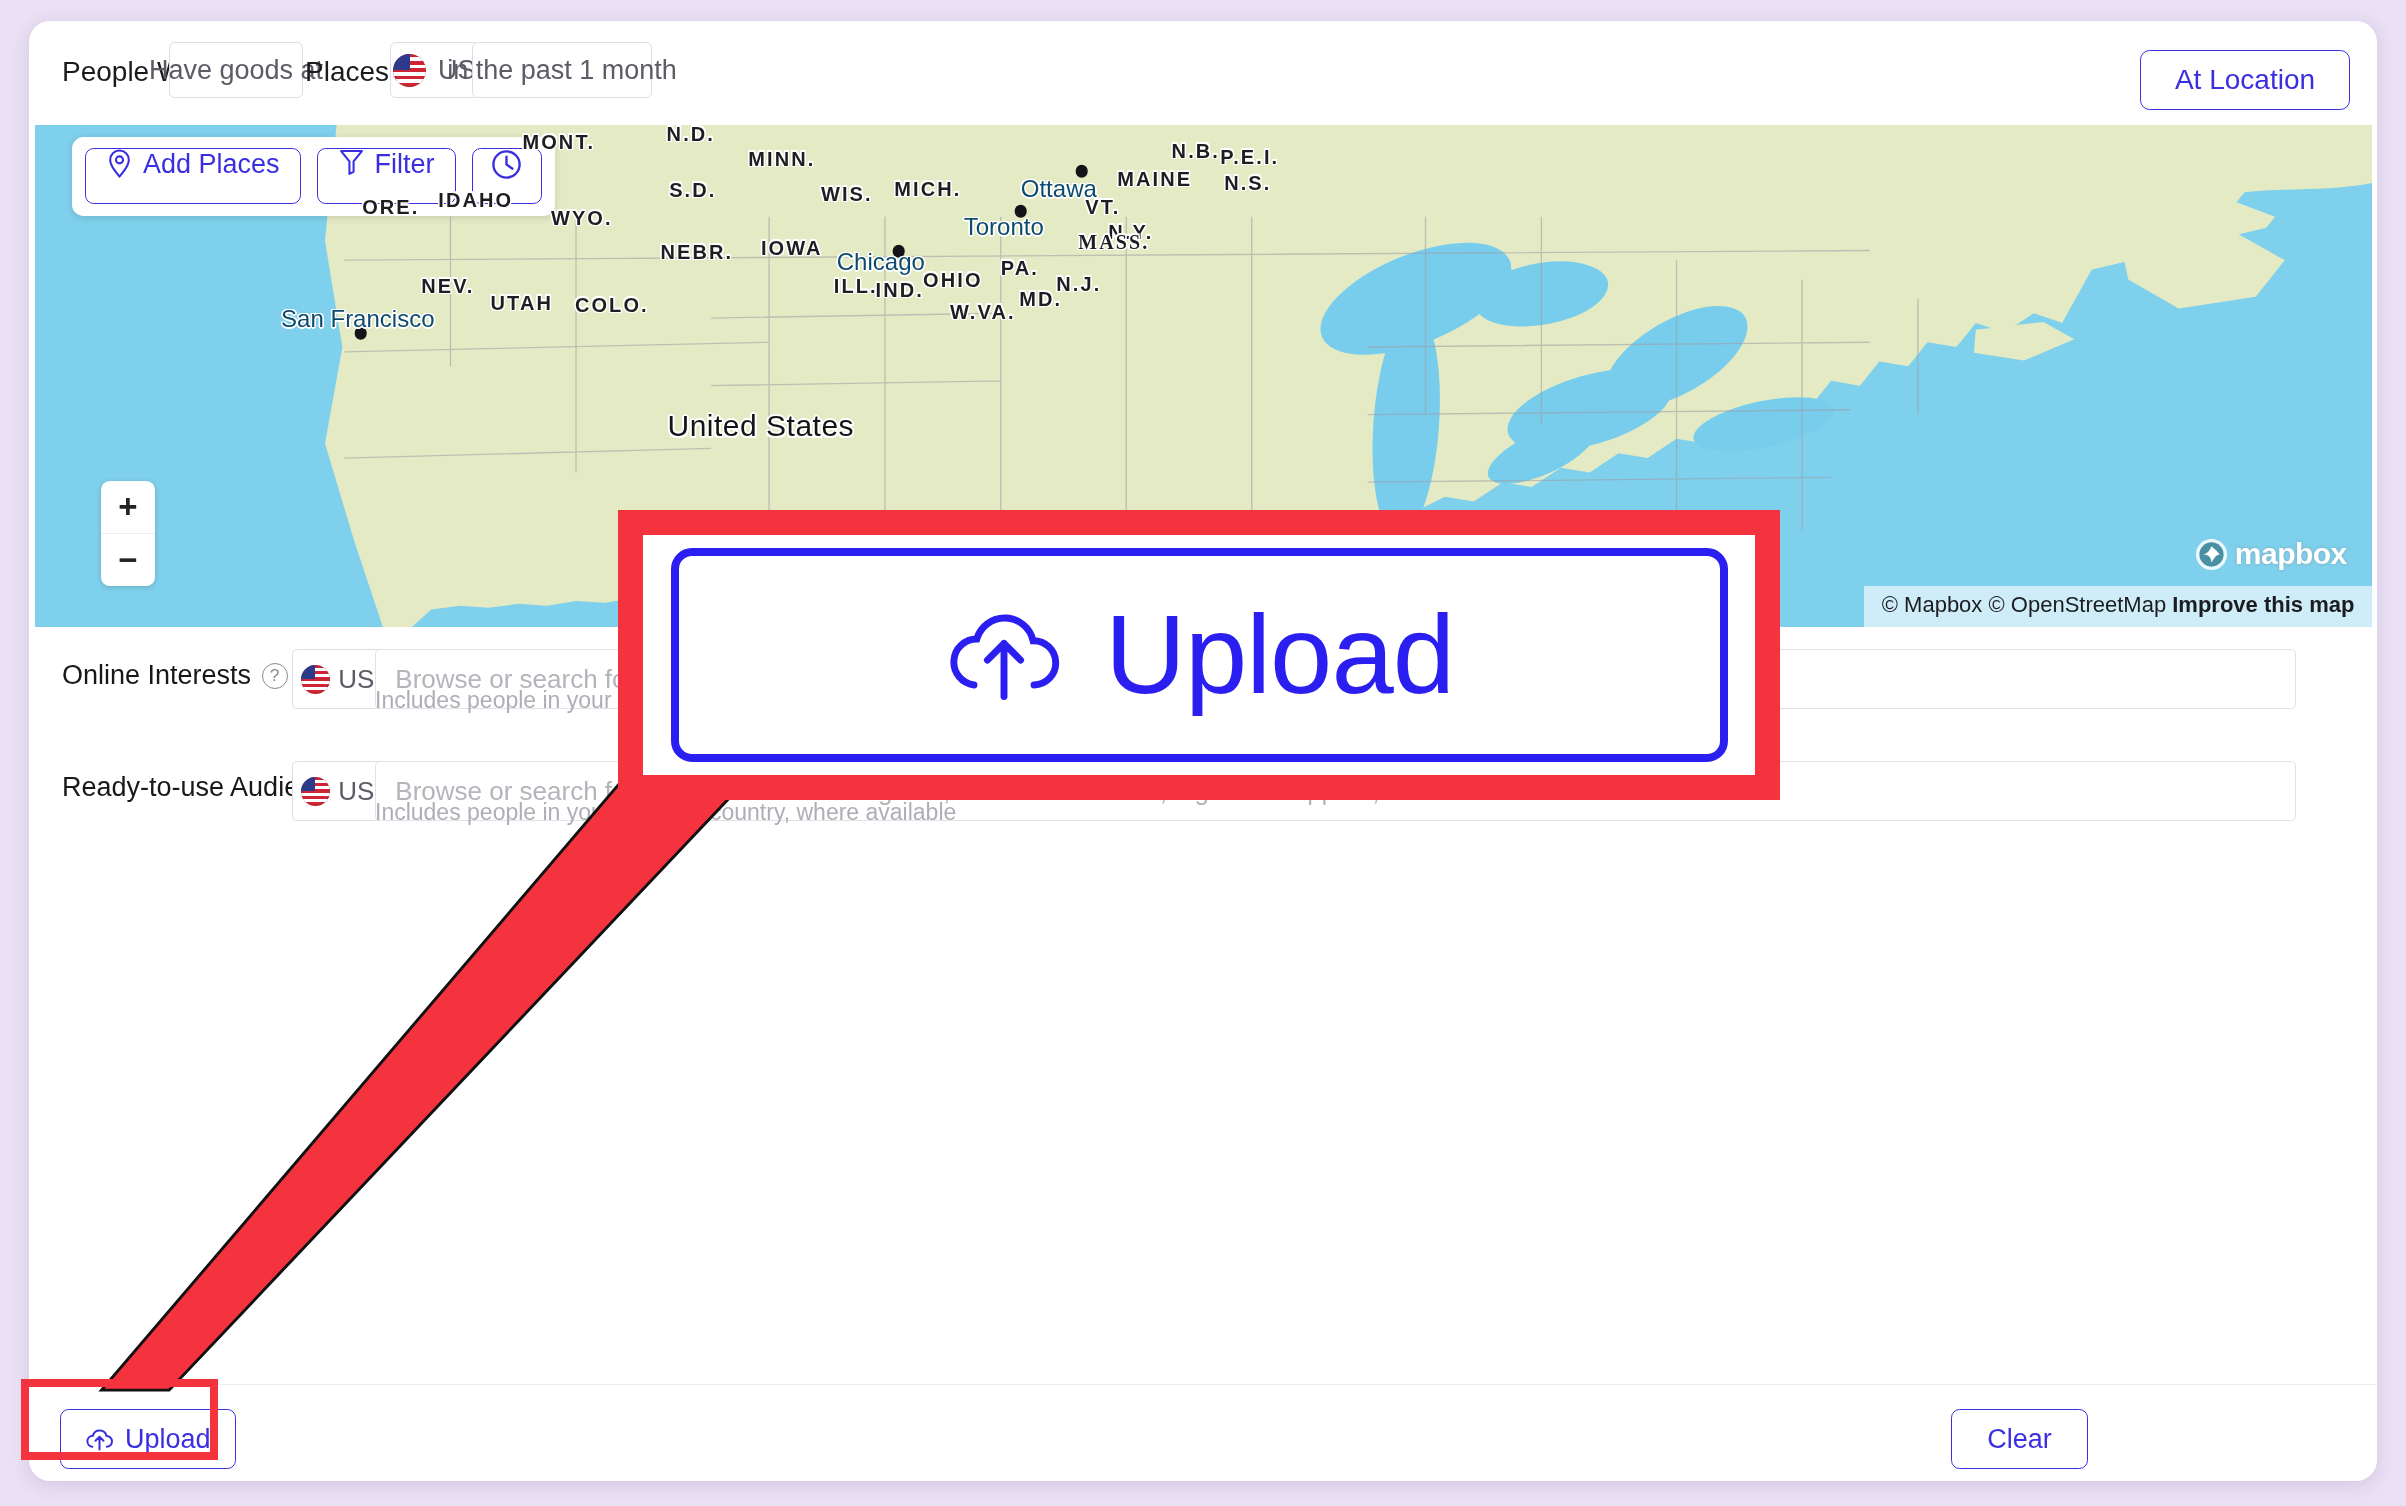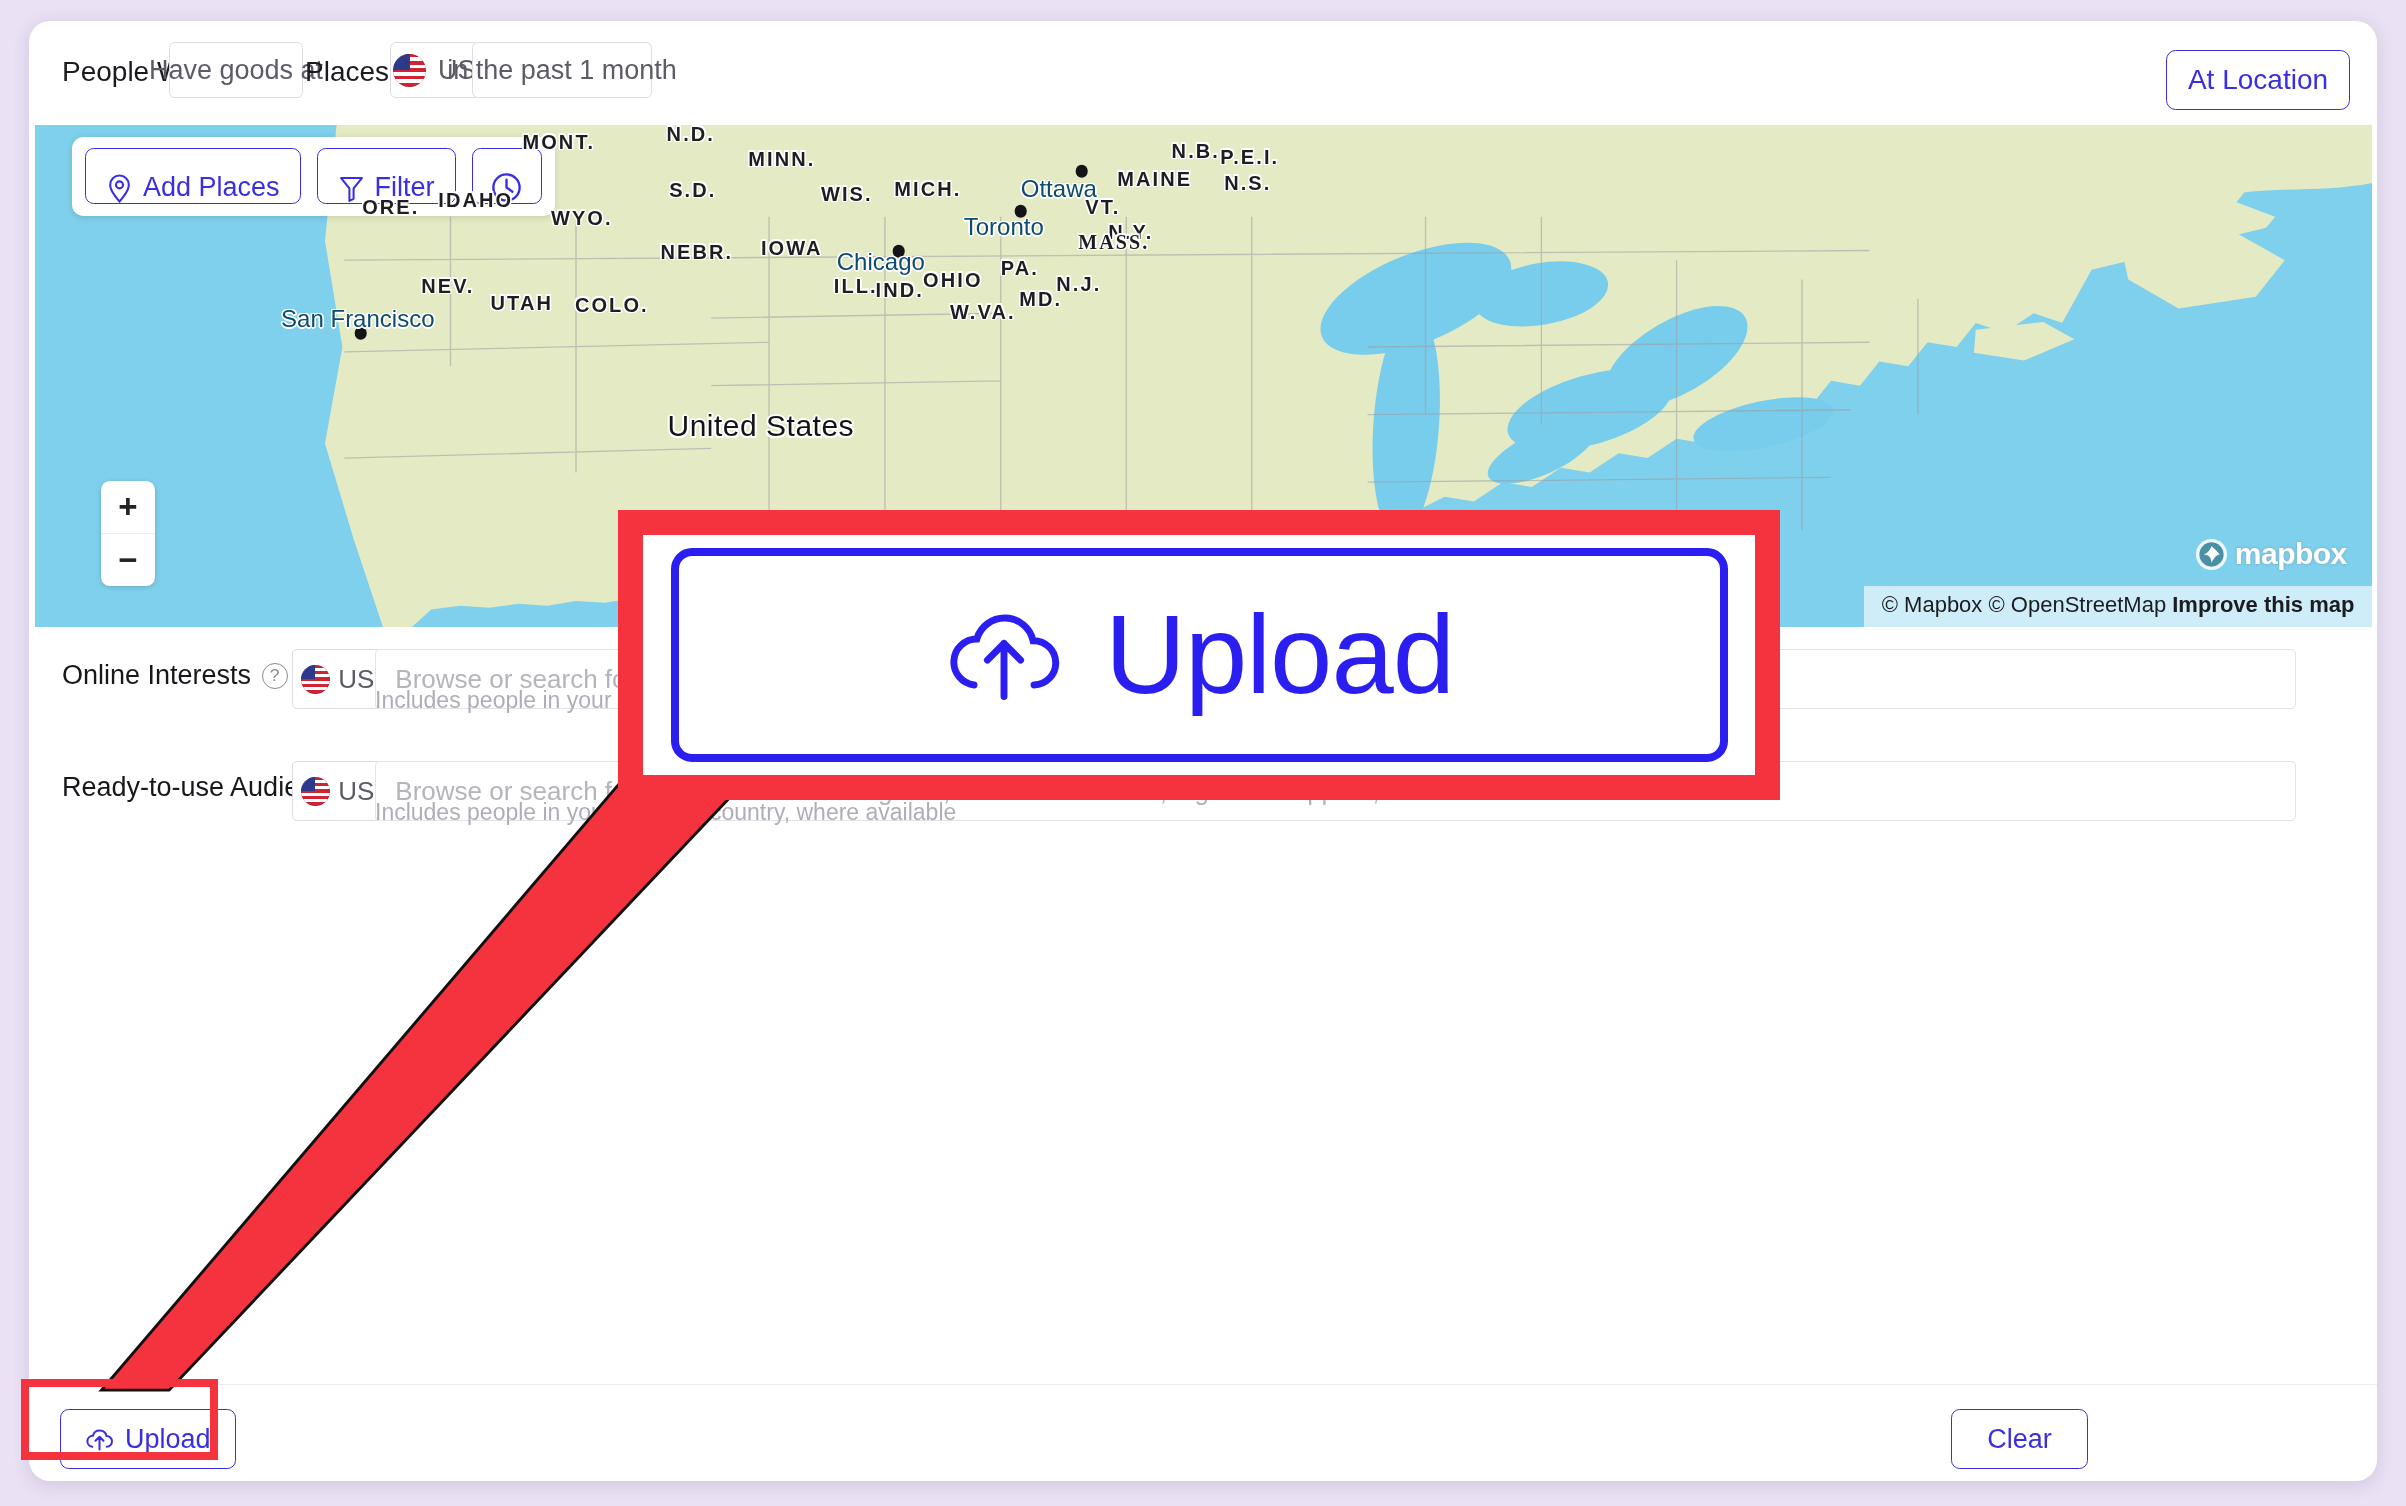--- a/index.html
+++ b/index.html
@@ -73,21 +73,21 @@
   .flag i:nth-child(4){ top: 25.6px; }
   .flag u {
     position: absolute; left: 0; top: 0;
     width: 16.4px; height: 16.4px;
     background: #2d3a8c;
     text-decoration: none;
   }
   .at-location {
     position: absolute;
     right: 27px; top: 29px;
-    width: 184px; height: 60px;
+    width: 210px; height: 60px;
     border: 1.9px solid #3a2fe0;
     border-radius: 9.7px;
     background: #fff;
     color: #3a2fe0;
     font-size: 28px;
     display: flex; align-items: center; justify-content: center;
     box-sizing: border-box;
     cursor: pointer;
   }
 
@@ -164,21 +164,21 @@
     display: flex;
     gap: 15.4px;
     box-shadow: 0 1.9px 7.7px rgba(0,0,0,.12);
   }
   .mt-btn {
     border: 1.9px solid #3a2fe0;
     border-radius: 8.7px;
     color: #3a2fe0;
     font-size: 27px;
     height: 56px;
-    display: flex; align-items: flex-end; justify-content: center;
+    display: flex; align-items: flex-start; justify-content: center;
     gap: 10.6px;
     padding: 0 21px;
     box-sizing: border-box;
     background: #fff;
     cursor: pointer;
     white-space: nowrap;
   }
   .mt-btn.icon-only { padding: 0; width: 70px; }
 
   

